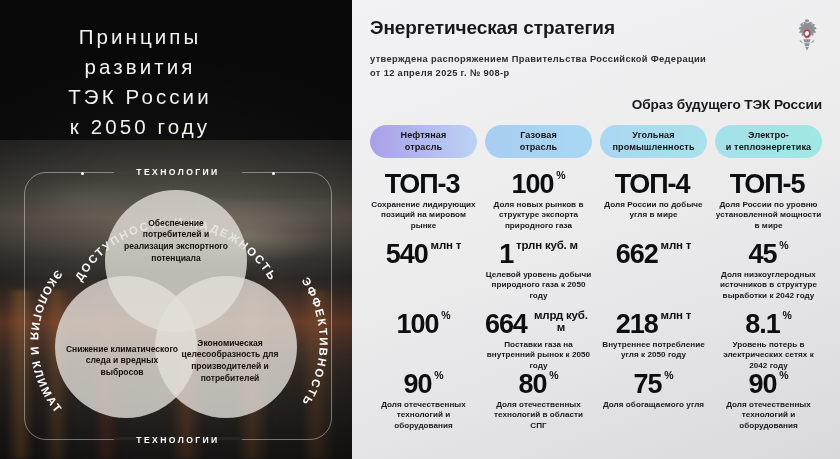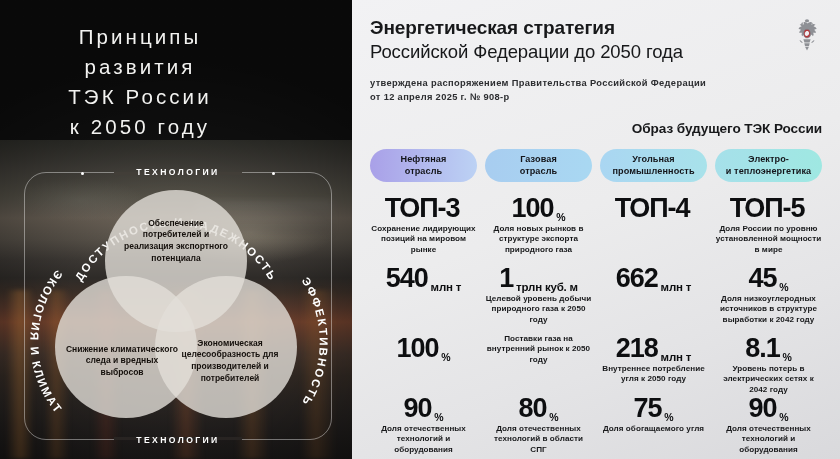--- a/index.html
+++ b/index.html
@@ -141,21 +141,21 @@
     display: flex; flex-direction: column; align-items: center; justify-content: center;
     color: #14151a; font-size: 9.1px; font-weight: 700; line-height: 11.4px;
     text-align: right; letter-spacing: 0.1px;
   }
   .badge span { display: block; white-space: nowrap; }
 
   .cols { display: flex; gap: 8px; margin-top: 11px; }
   .col { flex: 1 1 0; display: flex; flex-direction: column; }
   .metric { text-align: center; }
   .metric .valrow {
-    display: flex; align-items: flex-end; justify-content: center; gap: 3px;
+    display: flex; align-items: flex-start; justify-content: center; gap: 3px;
     color: #0d0e10;
   }
   .metric .num { font-size: 27px; font-weight: 700; letter-spacing: -1.1px; line-height: 30px; }
   .metric .unit { font-size: 11.5px; font-weight: 600; letter-spacing: -0.2px; }
   .metric .unit.pct { font-size: 10.5px; }
   .metric .cap {
     margin-top: 1px; color: #17181a;
     font-size: 8.1px; line-height: 10.4px; font-weight: 700; letter-spacing: 0.05px;
   }
   .m-r1 { height: 70px; }
@@ -215,21 +215,20 @@
       <div class="dot r"></div>
       <div class="frame-label top">ТЕХНОЛОГИИ</div>
       <div class="frame-label bottom">ТЕХНОЛОГИИ</div>
     </div>
   </div>
 
   <div class="right-panel">
 
     <div class="hdr-title">
       <div class="l1">Энергетическая стратегия</div>
-      <div class="l2">Российской Федерации до 2050 года</div>
     </div>
 
     <svg class="emblem" viewBox="0 0 30 36">
       <g fill="#8e9095">
         <path d="M15 6.2c1.1-1.7 3-2.6 4.6-2.2-.5.8-.6 1.7-.3 2.5 1.4-.9 3.2-.8 4.2.3-.9.3-1.6.9-1.9 1.7 1.5.1 2.7 1.1 3 2.4-1 0-1.9.4-2.5 1.1 1.3.6 2 1.9 1.7 3.1-.8-.5-1.8-.6-2.7-.3.8 1.1.7 2.6-.3 3.5-.4-.9-1.2-1.5-2.1-1.7.2 1.3-.5 2.6-1.7 3.1-.1-1-.6-1.8-1.4-2.3-.8.5-1.3 1.3-1.4 2.3-1.2-.5-1.9-1.8-1.7-3.1-.9.2-1.7.8-2.1 1.7-1-.9-1.1-2.4-.3-3.5-.9-.3-1.9-.2-2.7.3-.3-1.2.4-2.5 1.7-3.1-.6-.7-1.5-1.1-2.5-1.1.3-1.3 1.5-2.3 3-2.4-.3-.8-1-1.4-1.9-1.7 1-1.1 2.8-1.2 4.2-.3.3-.8.2-1.7-.3-2.5 1.6-.4 3.5.5 4.6 2.2z"></path>
         <path d="M9.3 5.1c.6-.6 1.5-.8 2.2-.4-.3.5-.4 1-.2 1.5-.6-.4-1.4-.5-2-.2z"></path>
         <path d="M20.7 5.1c-.6-.6-1.5-.8-2.2-.4.3.5.4 1 .2 1.5.6-.4 1.4-.5 2-.2z"></path>
         <ellipse cx="15" cy="2.7" rx="2.1" ry="1.5"></ellipse>
         <path d="M11.4 21.2h7.2l-1 3.4h-5.2z"></path>
         <path d="M12.3 25.2h5.4l-.8 3.1h-3.8z"></path>
@@ -307,37 +306,42 @@
           <div class="cap">Доля новых рынков в структуре экспорта природного газа</div>
         </div>
         <div class="metric m-r2">
           <div class="valrow">
               <span class="num">1</span>
               <span class="unit">трлн куб. м</span>
             </div>
           <div class="cap">Целевой уровень добычи природного газа к 2050 году</div>
         </div>
         <div class="metric m-r3">
+          <div class="valrow">
+              <span class="num">664</span>
+              <span class="unit">млрд куб. м</span>
+            </div>
           <div class="cap">Поставки газа на внутренний рынок к 2050 году</div>
         </div>
         <div class="metric m-r4">
           <div class="valrow">
               <span class="num">80</span>
               <span class="unit pct">%</span>
             </div>
           <div class="cap">Доля отечественных технологий в области СПГ</div>
         </div>
       </div>
 
       <div class="col">
         <div class="metric m-r1">
           <div class="valrow">
               <span class="num">ТОП-4</span>
               <span class="unit"></span>
             </div>
+          <div class="cap">Доля России по добыче угля в мире</div>
         </div>
         <div class="metric m-r2">
           <div class="valrow">
               <span class="num">662</span>
               <span class="unit">млн т</span>
             </div>
         </div>
         <div class="metric m-r3">
           <div class="valrow">
               <span class="num">218</span>

